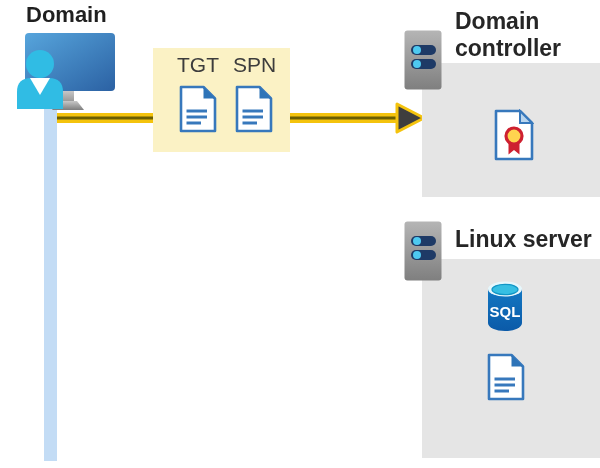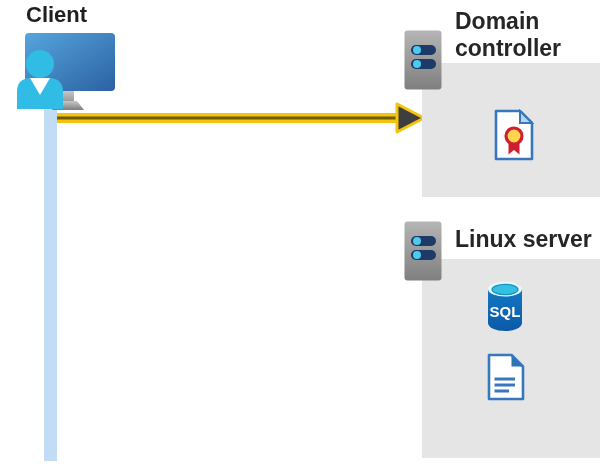--- a/index.html
+++ b/index.html
@@ -36,21 +36,21 @@
     font-size:22px; color:#3c3c3c; z-index:4;
   }
   .icon { z-index:4; }
   svg text { font-family:"Liberation Sans", sans-serif; }
 </style>
 </head>
 <body>
 
 <div class="canvas">
 
-  <div class="abs client-label">Client</div>
+  <div class="abs client-label">Domain</div>
 
   <div class="abs net-line"></div>
 
   <svg class="abs arrow-svg" width="430" height="40" viewBox="0 0 430 40">
     <line x1="57" y1="20" x2="404" y2="20" stroke="#f4c30d" stroke-width="10"></line>
     <line x1="57" y1="20" x2="400" y2="20" stroke="#6b5e00" stroke-width="3"></line>
     <polygon points="397,6 424,20 397,34" fill="#3e3e3e" stroke="#f4c30d" stroke-width="3" stroke-linejoin="round"></polygon>
   </svg>
 
   <svg class="abs icon" style="left:12px; top:31px;" width="106" height="80" viewBox="0 0 106 80">
@@ -73,20 +73,40 @@
       <polygon points="40,79 47,70 65,70 72,79" fill="url(#g-base)"></polygon>
       <rect x="13" y="2" width="90" height="58" rx="4" fill="url(#g-mon)"></rect>
     </g>
     <g>
       <path d="M5,78 V61 q0,-14 14,-14 h18 q14,0 14,14 v17 z" fill="#30bce4"></path>
       <polygon points="18,47 38,47 28,64" fill="#ffffff"></polygon>
       <circle cx="28" cy="33" r="14" fill="#30bce4"></circle>
     </g>
   </svg>
 
+  <div class="abs token-box">
+    <span class="token-label tgt-label">TGT</span>
+    <span class="token-label spn-label">SPN</span>
+
+    <svg class="abs icon" style="left:26px; top:37px;" width="38" height="48" viewBox="0 0 38 48">
+      <path d="M2,2 h22.5 L36,13.5 V46 H2 Z" fill="#ffffff" stroke="#3778bc" stroke-width="2.6" stroke-linejoin="round"></path>
+      <polygon points="24.5,2 36,13.5 24.5,13.5" fill="#2e74b8"></polygon>
+      <line x1="7.5" y1="26" x2="28" y2="26" stroke="#3778bc" stroke-width="3"></line>
+      <line x1="7.5" y1="32" x2="28" y2="32" stroke="#3778bc" stroke-width="3"></line>
+      <line x1="7.5" y1="38" x2="22" y2="38" stroke="#3778bc" stroke-width="3"></line>
+    </svg>
+
+    <svg class="abs icon" style="left:82px; top:37px;" width="38" height="48" viewBox="0 0 38 48">
+      <path d="M2,2 h22.5 L36,13.5 V46 H2 Z" fill="#ffffff" stroke="#3778bc" stroke-width="2.6" stroke-linejoin="round"></path>
+      <polygon points="24.5,2 36,13.5 24.5,13.5" fill="#2e74b8"></polygon>
+      <line x1="7.5" y1="26" x2="28" y2="26" stroke="#3778bc" stroke-width="3"></line>
+      <line x1="7.5" y1="32" x2="28" y2="32" stroke="#3778bc" stroke-width="3"></line>
+      <line x1="7.5" y1="38" x2="22" y2="38" stroke="#3778bc" stroke-width="3"></line>
+    </svg>
+  </div>
 
   <div class="abs gray-box dc-box"></div>
   <div class="abs title dc-title">Domain controller</div>
 
   <svg class="abs icon" style="left:404px; top:30px;" width="38" height="60" viewBox="0 0 38 60">
     <defs>
       <linearGradient id="g-srv1" x1="0" y1="0" x2="0" y2="1">
         <stop offset="0" stop-color="#b5b5b5"></stop>
           <stop offset="1" stop-color="#7f7f7f"></stop>
       </linearGradient>

